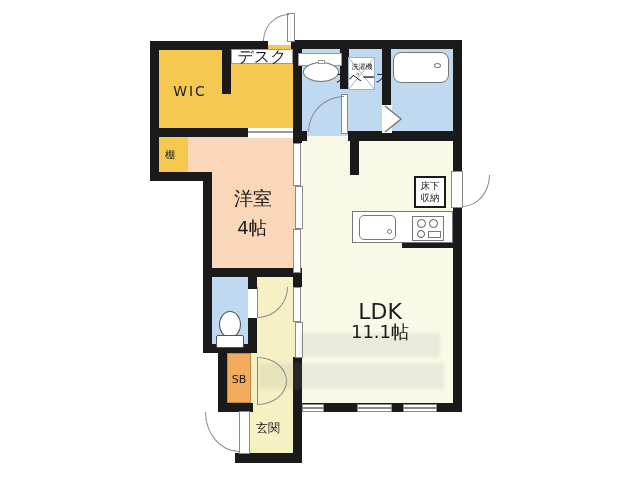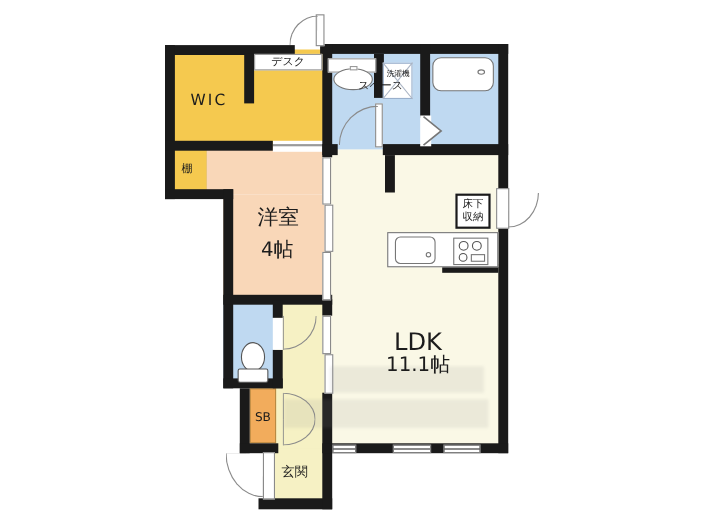--- a/index.html
+++ b/index.html
@@ -130,26 +130,26 @@
   <div class="fx rnd" style="left:429px;top:219px;width:9px;height:9px;border-color:#555"></div>
   <div class="fx rnd" style="left:417px;top:230px;width:8px;height:8px;border-color:#555"></div>
   <div class="fx" style="left:428px;top:231px;width:13px;height:7px"></div>
 
   <div class="fx" style="left:414px;top:176px;width:32px;height:32px;border:2px solid var(--wall,#1a1a1a)"></div>
 
   <div class="wm" style="left:300px;top:333px;width:140px;height:24px"></div>
   <div class="wm" style="left:258px;top:363px;width:186px;height:26px"></div>
 
   <div class="lbl" style="left:190px;top:92px;font-size:14px;letter-spacing:2px">WIC</div>
-  <div class="lbl" style="left:262px;top:57px;font-size:10px">デスク</div>
+  <div class="lbl" style="left:262px;top:57px;font-size:16px">デスク</div>
   <div class="lbl" style="left:170px;top:154px;font-size:10px">棚</div>
   <div class="lbl" style="left:253px;top:198px;font-size:19px">洋室</div>
   <div class="lbl" style="left:252px;top:228px;font-size:18px">4帖</div>
   <div class="lbl" style="left:380px;top:312px;font-size:22px">LDK</div>
   <div class="lbl" style="left:380px;top:332px;font-size:18px">11.1帖</div>
   <div class="lbl" style="left:362px;top:68px;font-size:7px">洗濯機</div>
-  <div class="lbl" style="left:346px;top:78px;font-size:10px">スペース</div>
+  <div class="lbl" style="left:362px;top:78px;font-size:13px">スペース</div>
   <div class="lbl" style="left:430px;top:186px;font-size:9.5px">床下</div>
   <div class="lbl" style="left:430px;top:198px;font-size:9.5px">収納</div>
   <div class="lbl" style="left:239px;top:380px;font-size:11px">SB</div>
   <div class="lbl" style="left:268px;top:429px;font-size:12px">玄関</div>
 
 </div>
 
 </body></html>

